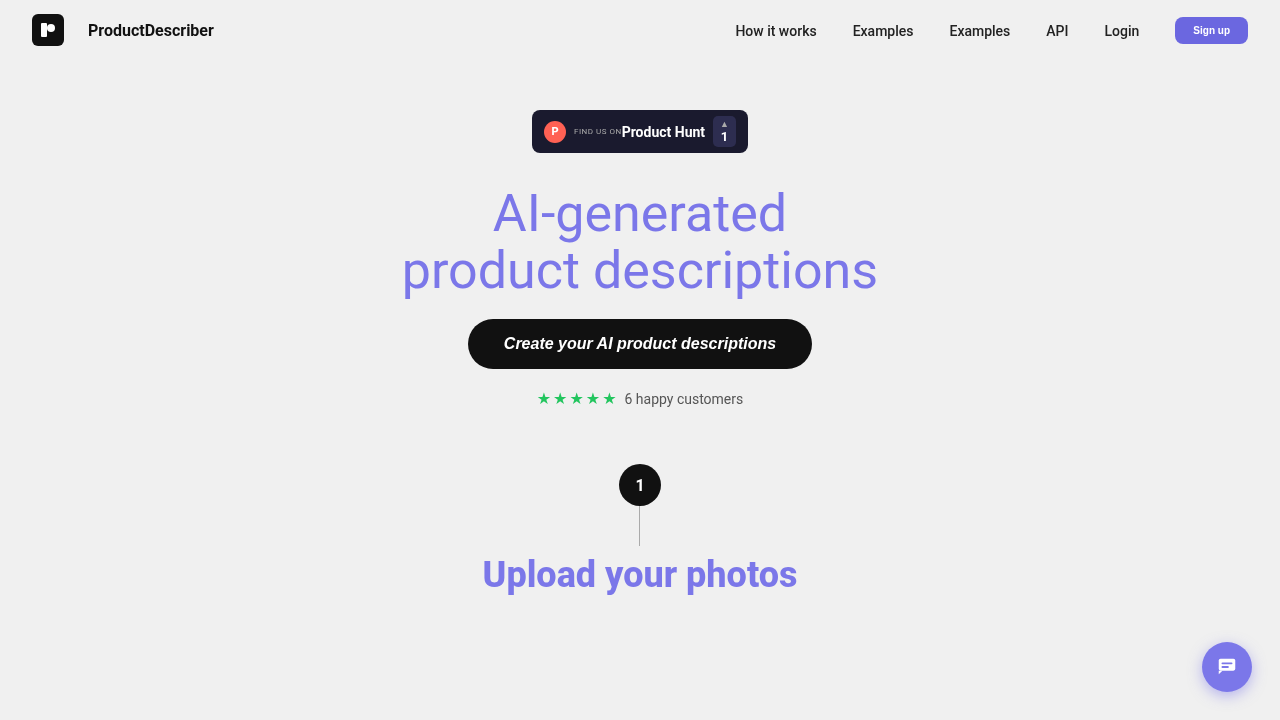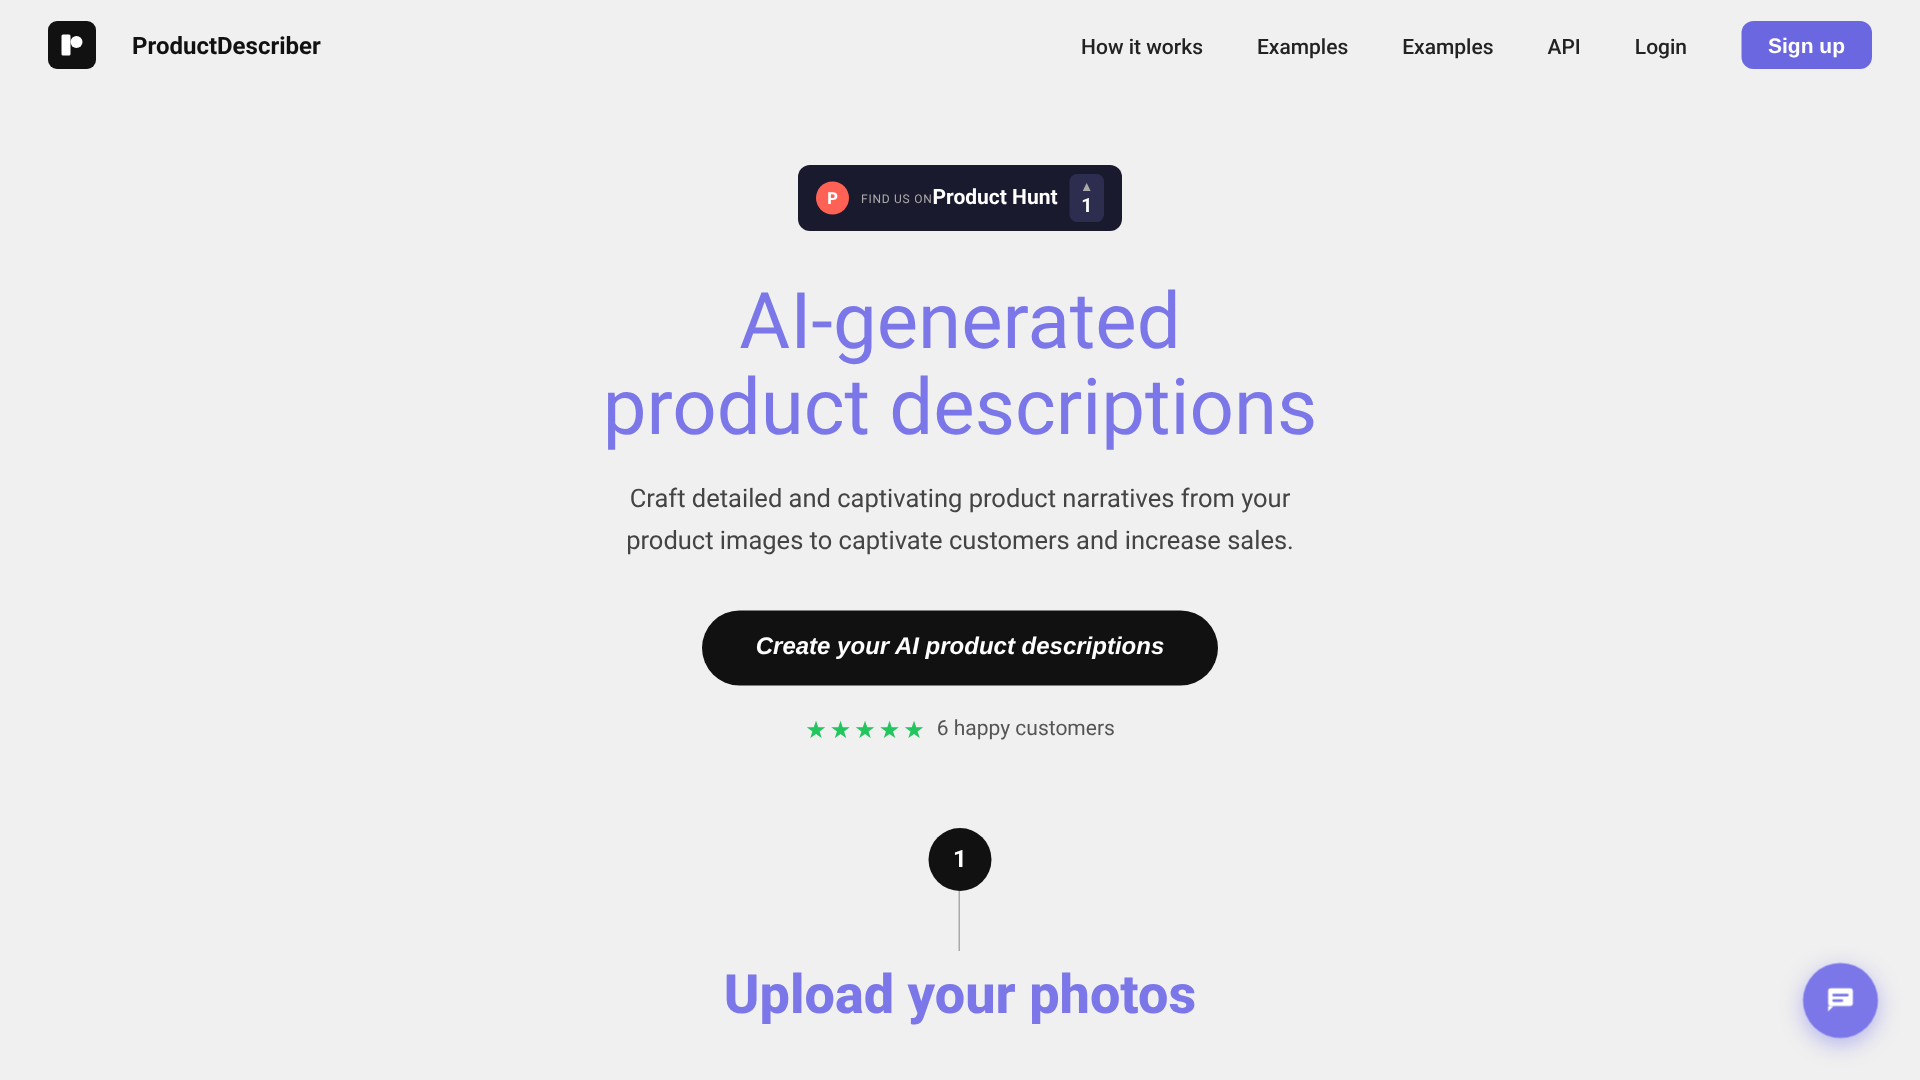--- a/index.html
+++ b/index.html
@@ -65,21 +65,21 @@
       font-size: 14px;
       font-weight: 500;
     }
 
     .signup-btn {
       background: #6B67E0;
       color: white;
       border: none;
       border-radius: 8px;
       padding: 8px 18px;
-      font-size: 14px;
+      font-size: 10px;
       font-weight: 600;
       cursor: pointer;
     }
 
     
     .hero {
       display: flex;
       flex-direction: column;
       align-items: center;
       padding-top: 50px;
@@ -295,21 +295,20 @@
       <span class="ph-arrow">▲</span>
       <span class="ph-count">1</span>
     </div>
   </a>
 
   <h1 class="hero-title">
     <span>AI-generated</span><br>
     <span>product descriptions</span>
   </h1>
 
-  <p class="hero-subtitle">Craft detailed and captivating product narratives from your product images to captivate customers and increase sales.</p>
 
   <button class="cta-btn">Create your AI product descriptions</button>
 
   <div class="happy-customers">
     <div class="stars">
       <span class="star">★</span>
       <span class="star">★</span>
       <span class="star">★</span>
       <span class="star">★</span>
       <span class="star">★</span>

